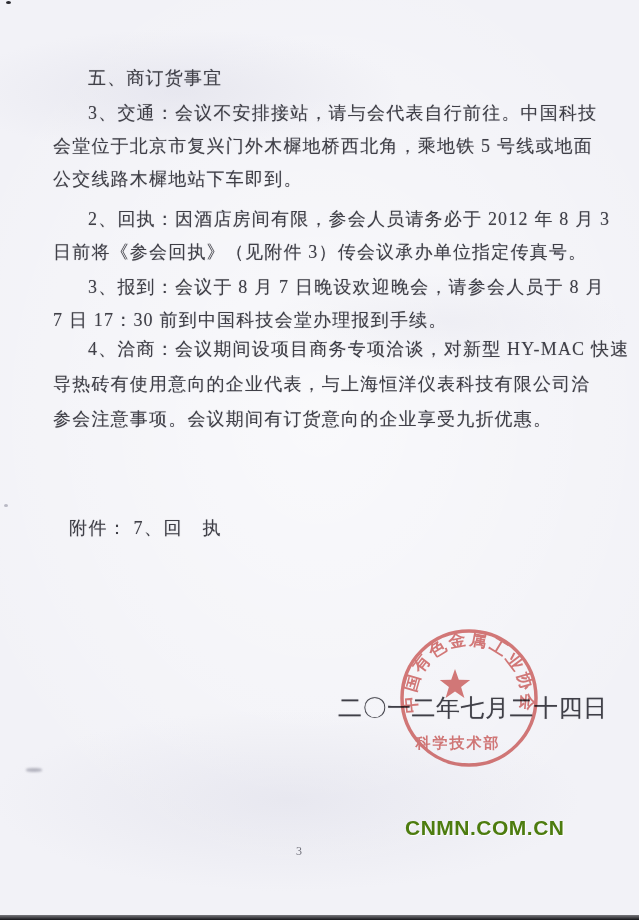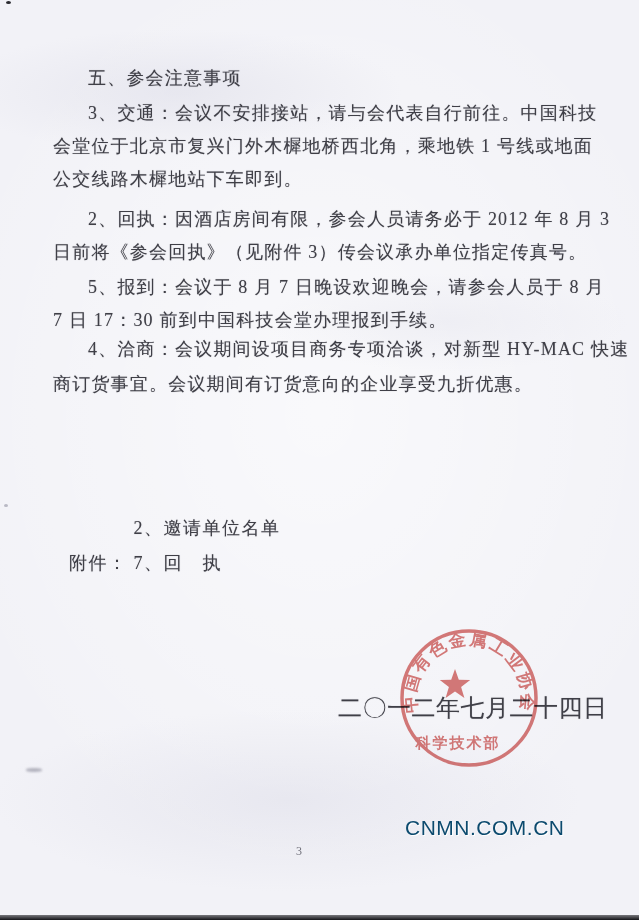--- a/index.html
+++ b/index.html
@@ -62,22 +62,22 @@
     mix-blend-mode:multiply;
     opacity:.88;
     filter:blur(.3px);
   }
   .stamp .ring{fill:none;stroke-width:3.5px;}
   .stamp .arc-text{font-size:17px;font-weight:bold;letter-spacing:2.5px;font-family:"Liberation Serif","DejaVu Serif",serif;}
   .stamp .stamp-bottom{font-size:15px;font-weight:bold;letter-spacing:2px;font-family:"Liberation Serif","DejaVu Serif",serif;}
   .watermark{
     position:absolute;left:405px;top:816px;
     font-family:"Liberation Sans","DejaVu Sans",sans-serif;
-    font-size:21px;font-weight:normal;
-    color:#0c4a6e;
+    font-size:21px;font-weight:bold;
+    color:#4d7c0f;
     letter-spacing:0.5px;
     text-shadow:1px 1px 0 rgba(255,255,255,.9);
     z-index:3;
   }
   .pageno{
     position:absolute;left:296px;top:844px;
     font-size:12px;color:#70707a;
     font-family:"Liberation Serif","DejaVu Serif",serif;
   }
   .bottom-bar{
@@ -94,48 +94,48 @@
 <body>
 
 <div class="page">
 
   <div class="speck speck-tl"></div>
   <div class="speck speck-bl"></div>
   <div class="speck speck-ml"></div>
   <div class="speck speck-dot"></div>
 
   <div class="title">
-    <div class="line indent">五、参会注意事项</div>
+    <div class="line indent">五、商订货事宜</div>
   </div>
 
   <div class="body-text p1">
     <div class="line indent">3、交通：会议不安排接站，请与会代表自行前往。中国科技</div>
-    <div class="line">会堂位于北京市复兴门外木樨地桥西北角，乘地铁 1 号线或地面</div>
+    <div class="line">会堂位于北京市复兴门外木樨地桥西北角，乘地铁 5 号线或地面</div>
     <div class="line end">公交线路木樨地站下车即到。</div>
   </div>
 
   <div class="body-text p2">
     <div class="line indent">2、回执：因酒店房间有限，参会人员请务必于 2012 年 8 月 3</div>
     <div class="line end">日前将《参会回执》（见附件 3）传会议承办单位指定传真号。</div>
   </div>
 
   <div class="body-text p3">
-    <div class="line indent">5、报到：会议于 8 月 7 日晚设欢迎晚会，请参会人员于 8 月</div>
+    <div class="line indent">3、报到：会议于 8 月 7 日晚设欢迎晚会，请参会人员于 8 月</div>
     <div class="line end">7 日 17：30 前到中国科技会堂办理报到手续。</div>
   </div>
 
   <div class="body-text p4">
     <div class="line indent">4、洽商：会议期间设项目商务专项洽谈，对新型 HY-MAC 快速</div>
-    <div class="line end">商订货事宜。会议期间有订货意向的企业享受九折优惠。</div>
+    <div class="line">导热砖有使用意向的企业代表，与上海恒洋仪表科技有限公司洽</div>
+    <div class="line end">参会注意事项。会议期间有订货意向的企业享受九折优惠。</div>
   </div>
 
   <div class="attach">
     <div class="attach-label line">附件：</div>
     <div class="attach-items">
-      <div class="line">2、邀请单位名单</div>
       <div class="line">7、回　执</div>
     </div>
   </div>
 
   <div class="date">二〇一二年七月二十四日</div>
 
   <svg class="stamp" width="150" height="140" viewBox="0 0 150 140" xmlns="http://www.w3.org/2000/svg">
     <circle class="ring" cx="75" cy="69" r="67" stroke="#d66a67"></circle>
     <path id="arcPath" d="M 25.2 87.1 A 53 53 0 1 1 124.8 87.1" fill="none"></path>
     <text class="arc-text" text-anchor="middle" fill="#d66a67">

